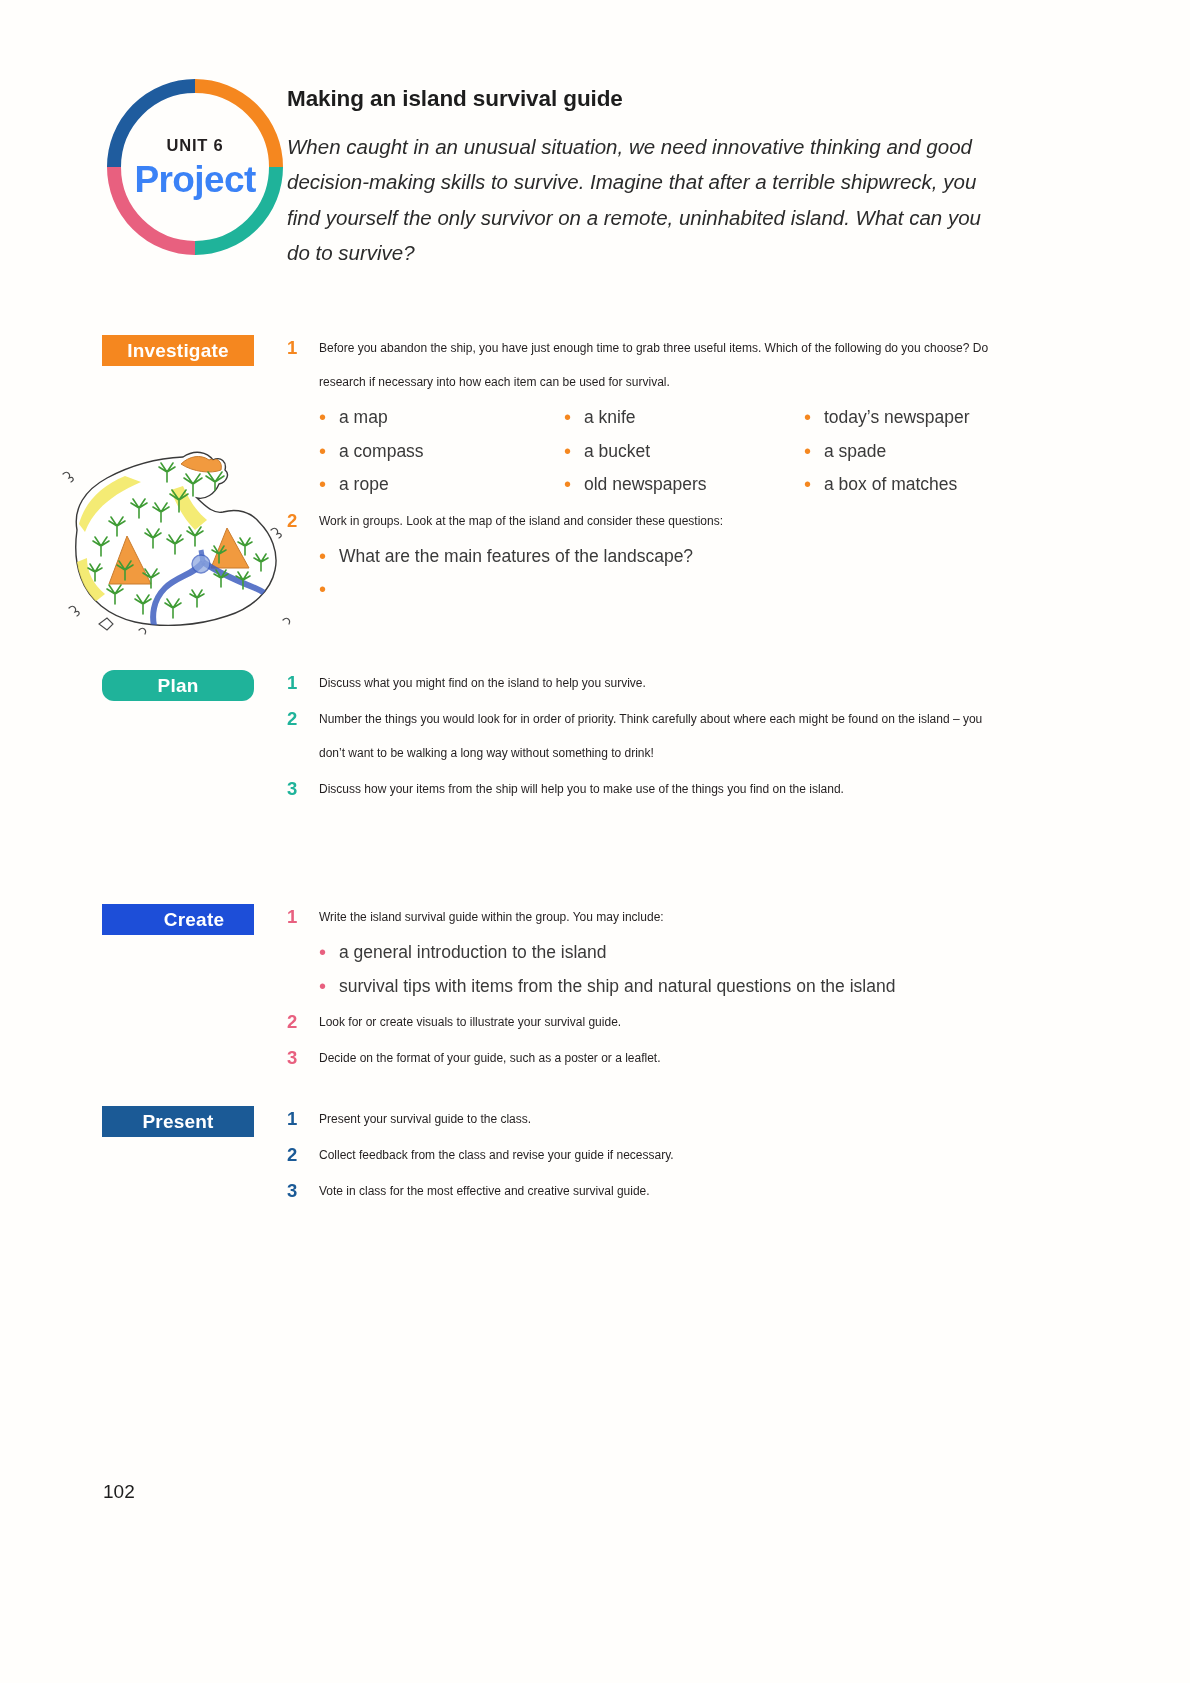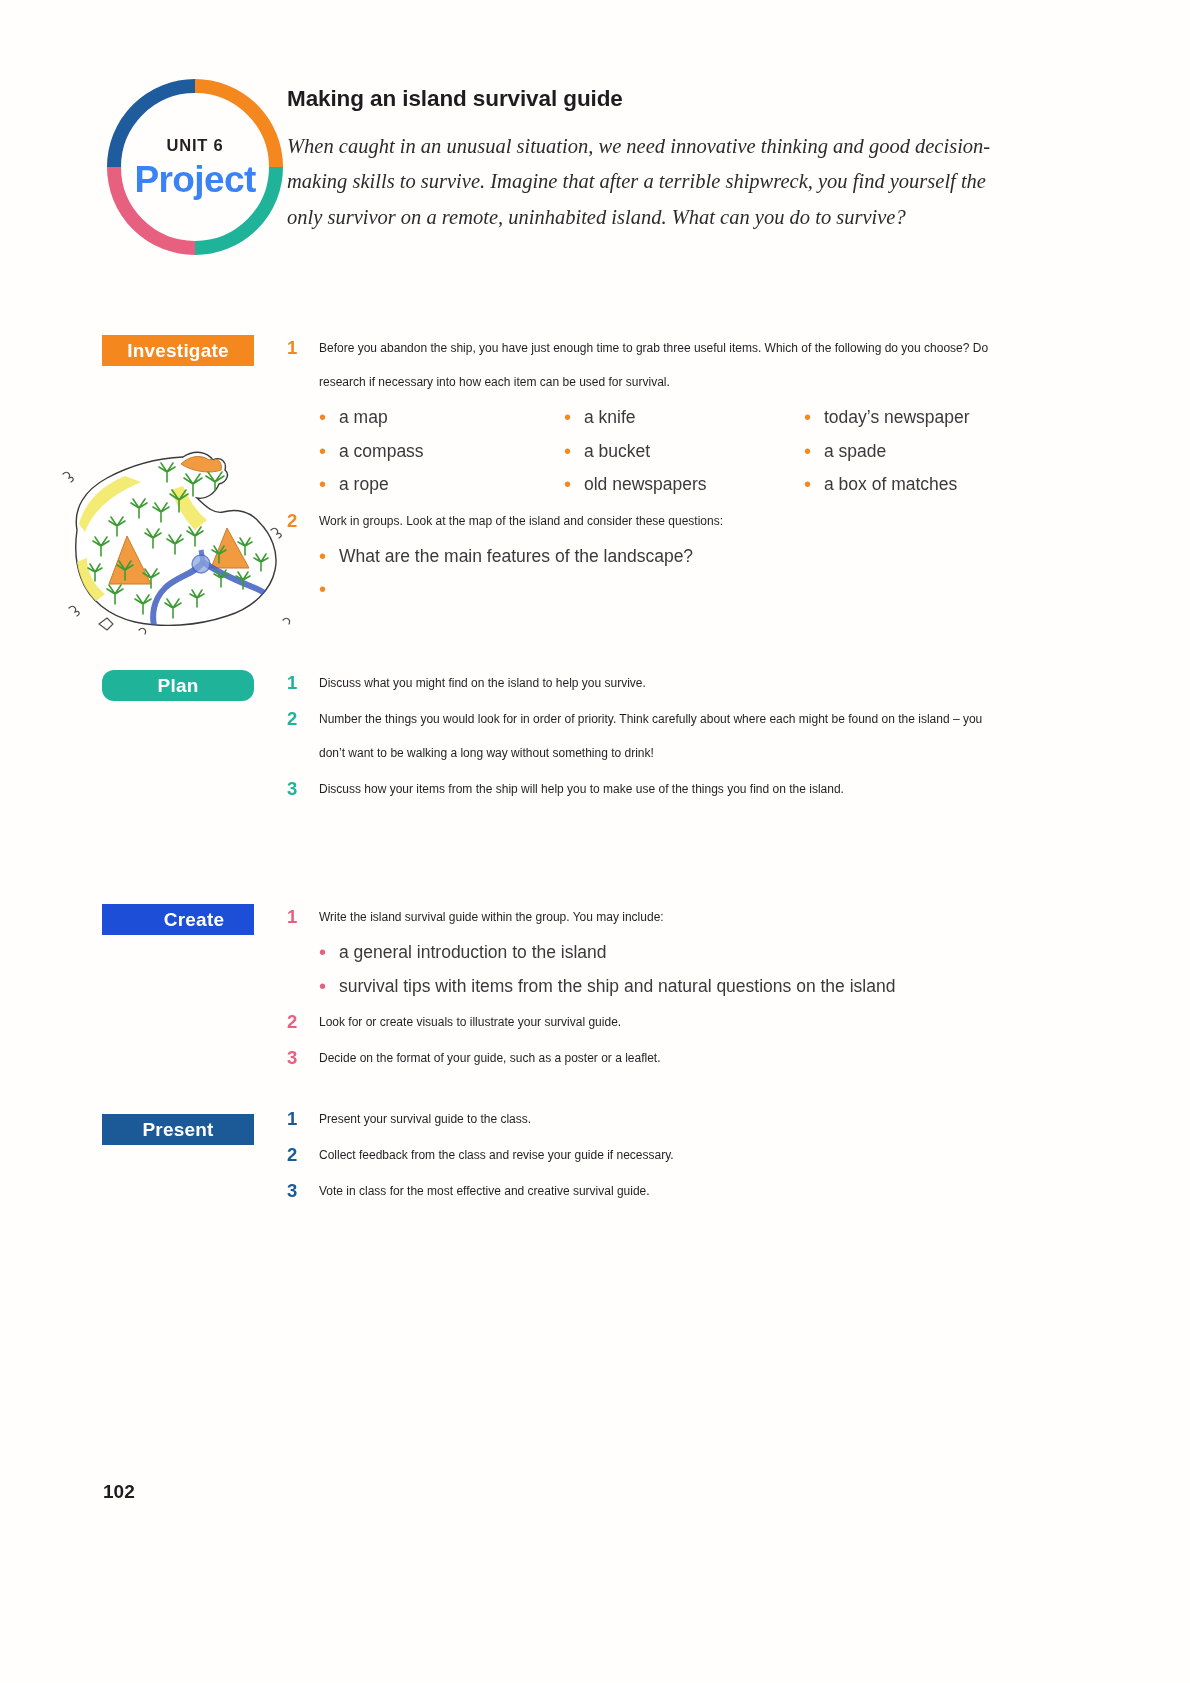--- a/index.html
+++ b/index.html
@@ -76,21 +76,21 @@
     width: 720px;
   }
   .doc-title {
     font-size: 22.5px;
     font-weight: 700;
     color: #1d1d1d;
     letter-spacing: -0.1px;
     margin-bottom: 17px;
   }
   .doc-intro {
-    font-family: Liberation Serif, serif;
+    font-family: Liberation Sans, sans-serif;
     font-style: italic;
     font-size: 20.5px;
     line-height: 1.72;
     color: #2b2b2b;
   }
 
   
   .section {
     position: absolute;
     left: 0;
@@ -176,21 +176,21 @@
     height: 228px;
   }
   .island-map svg { display: block; }
 
   
   .page-number {
     position: absolute;
     left: 103px;
     top: 1481px;
     font-size: 19px;
-    font-weight: 700;
+    font-weight: 400;
     color: #1d1d1d;
   }
 </style>
 </head>
 <body>
 
 <div class="page">
 
   <div class="header">
 
@@ -455,21 +455,21 @@
         <div class="item-body">Look for or create visuals to illustrate your survival guide.</div>
       </div>
       <div class="item">
         <div class="item-num" style="color:#e8607f;">3</div>
         <div class="item-body">Decide on the format of your guide, such as a poster or a leaflet.</div>
       </div>
     </div>
   </div>
 
   <div class="section" style="top:1106px;">
-    <div class="badge" style="top:8px; background:#1b5a96;">Present</div>
+    <div class="badge" style="top:0; background:#1b5a96;">Present</div>
 
     <div class="items" style="top:-4px;">
       <div class="item">
         <div class="item-num" style="color:#1b5a96;">1</div>
         <div class="item-body">Present your survival guide to the class.</div>
       </div>
       <div class="item">
         <div class="item-num" style="color:#1b5a96;">2</div>
         <div class="item-body">Collect feedback from the class and revise your guide if necessary.</div>
       </div>

